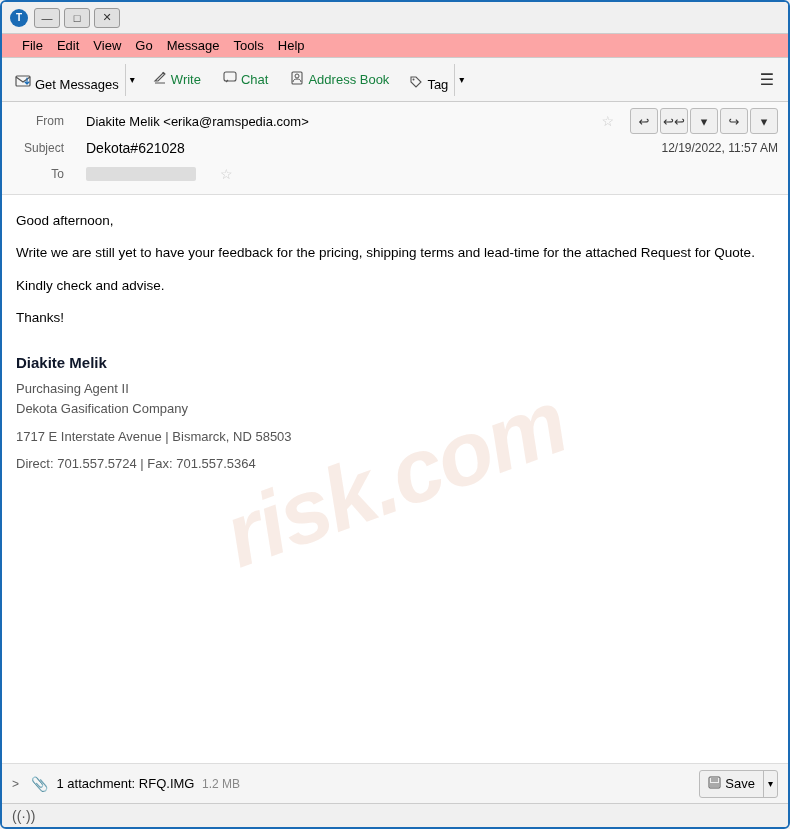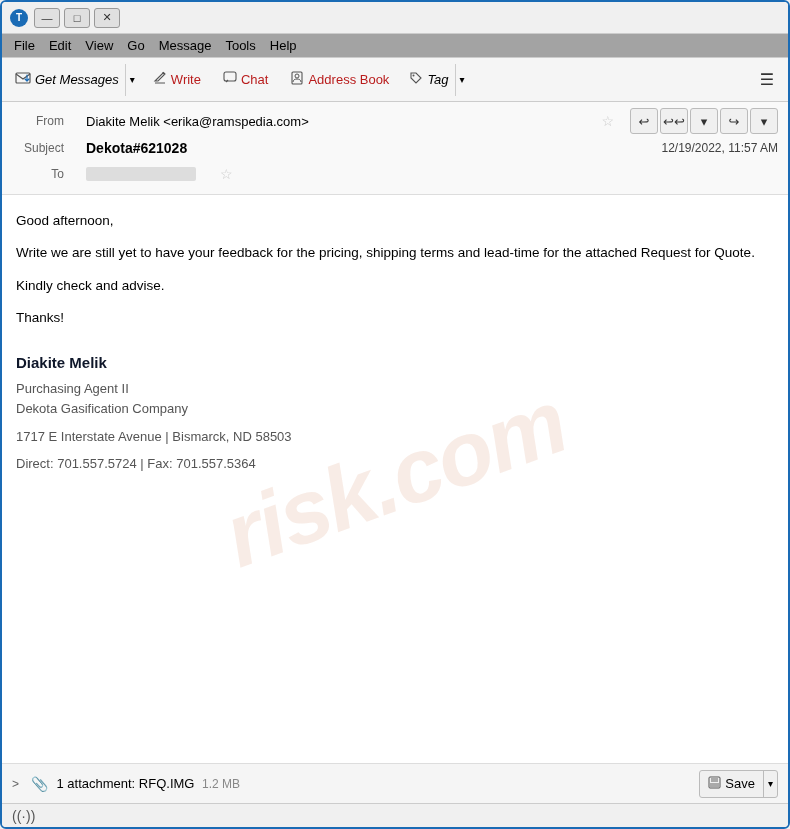--- a/index.html
+++ b/index.html
@@ -62,25 +62,25 @@
       cursor: pointer;
       display: flex;
       align-items: center;
       justify-content: center;
       font-size: 11px;
       color: #333;
     }
 
     
     .menu-bar {
-      background: #a3a3a3;
+      background: #fca5a5;
       height: 24px;
       display: flex;
       align-items: center;
-      padding: 0 6px;
+      padding: 0 14px;
       border-bottom: 1px solid #ccc;
       flex-shrink: 0;
       gap: 2px;
     }
     .menu-item {
       padding: 2px 6px;
       font-size: 13px;
       color: #000;
       cursor: pointer;
       border-radius: 3px;
@@ -100,40 +100,39 @@
     .toolbar-btn {
       display: flex;
       align-items: center;
       gap: 4px;
       padding: 4px 8px;
       border: 1px solid transparent;
       border-radius: 4px;
       background: transparent;
       cursor: pointer;
       font-size: 13px;
-      color: #b91c1c;
+      color: #15803d;
       height: 32px;
     }
     .toolbar-btn-split {
       display: flex;
       align-items: center;
       border: 1px solid transparent;
       border-radius: 4px;
     }
     .toolbar-btn-main {
       display: flex;
-      align-items: center;
+      align-items: flex-end;
       gap: 4px;
       padding: 4px 6px;
       cursor: pointer;
       font-size: 13px;
       background: transparent;
       border: none;
       height: 32px;
-      font-style: italic;
     }
     .toolbar-btn-arrow {
       padding: 4px 4px;
       cursor: pointer;
       font-size: 10px;
       border-left: 1px solid #ccc;
       background: transparent;
       border-top: none;
       border-right: none;
       border-bottom: none;
@@ -169,21 +168,21 @@
       min-width: 52px;
       text-align: right;
       margin-right: 6px;
     }
     .header-value {
       font-size: 13px;
       color: #000;
       flex: 1;
     }
     .header-value.subject {
-      font-weight: bold;
+      font-weight: normal;
       font-size: 14px;
     }
     .header-actions {
       display: flex;
       align-items: center;
       gap: 2px;
     }
     .nav-btn {
       width: 28px;
       height: 26px;

